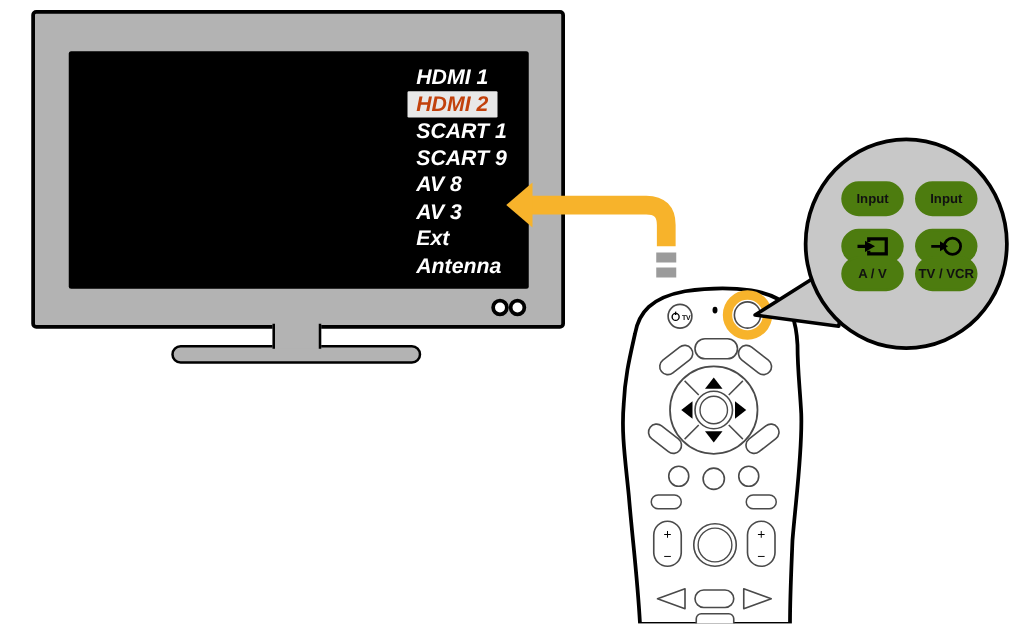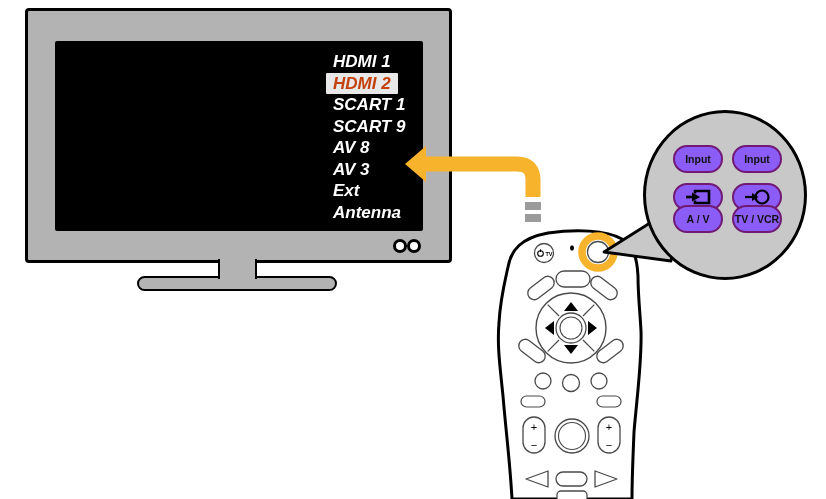--- a/index.html
+++ b/index.html
@@ -18,21 +18,21 @@
   .dot{position:absolute;width:8px;height:8px;border:3px solid #000;border-radius:50%;background:#fff;top:228px;}
   .d1{left:365px}.d2{left:379px}
   .stand-base{position:absolute;left:137px;top:276px;width:200px;height:15px;background:#B3B3B3;
         border:2.5px solid #000;border-radius:8px;box-sizing:border-box;}
   .stand-neck{position:absolute;left:218px;top:259px;width:39px;height:20px;background:#B3B3B3;
         border-left:2.5px solid #000;border-right:2.5px solid #000;box-sizing:border-box;}
 
   
   .bubble{position:absolute;left:643px;top:110px;width:164px;height:170px;background:#C8C8C8;
           border:3px solid #000;border-radius:50%;box-sizing:border-box;}
-  .pill{position:absolute;width:50px;height:28px;background:#8b5cf6;border:2px solid #701a75;border-radius:14px;
+  .pill{position:absolute;width:50px;height:28px;background:#4d7c0f;border:2px solid #4d7c0f;border-radius:14px;
         box-sizing:border-box;display:flex;align-items:center;justify-content:center;
         font-size:10.5px;font-weight:bold;color:#111;white-space:nowrap;}
   .c0{left:27px}.c1{left:86px}.r0{top:32px}.r1{top:70px}.r2{top:92px}
 
   svg text{font-family:"Liberation Sans",sans-serif;}
 </style>
 </head>
 <body>
 
 <div class="stage">

